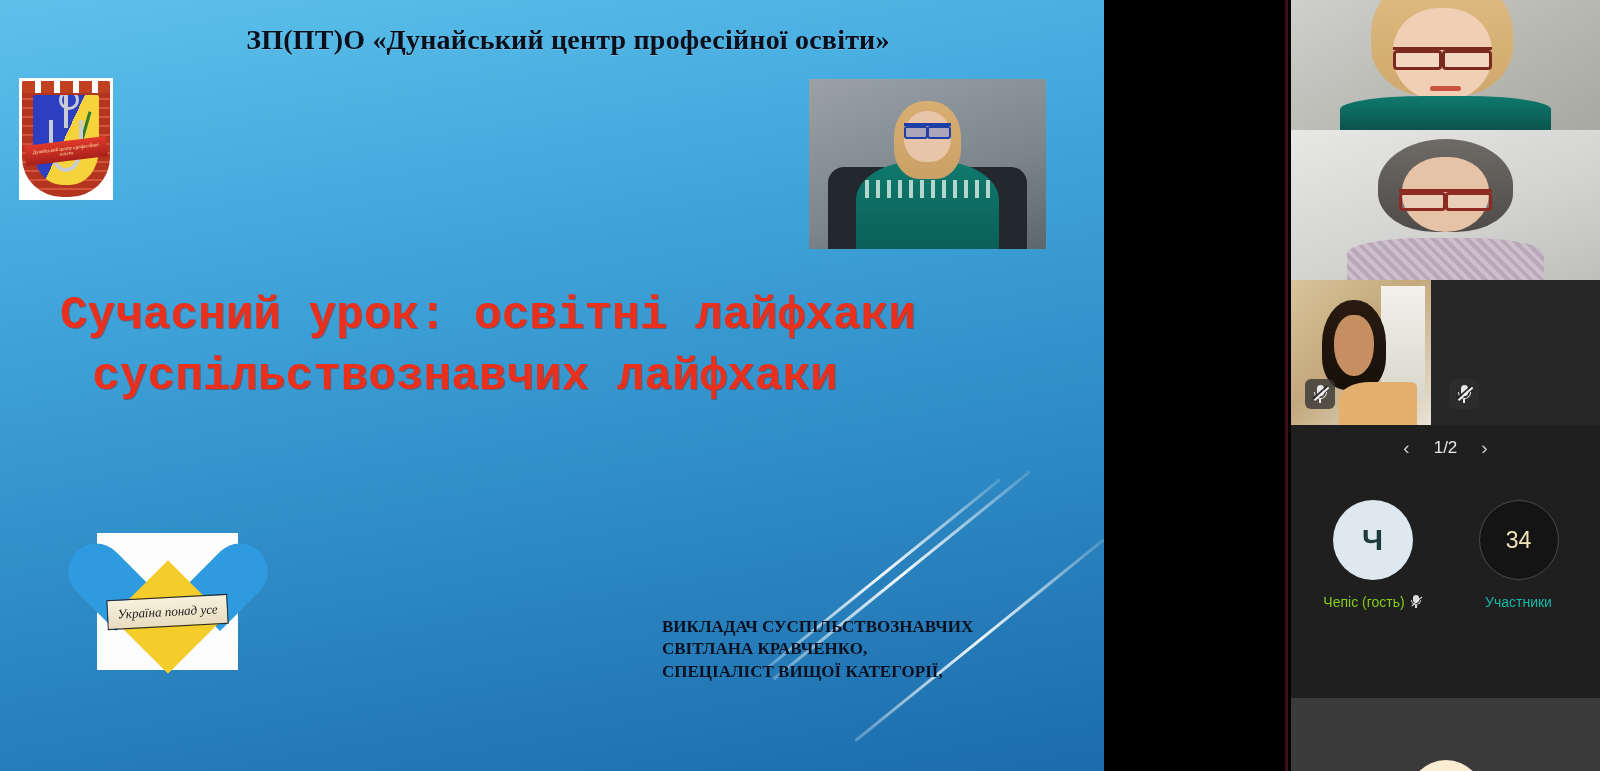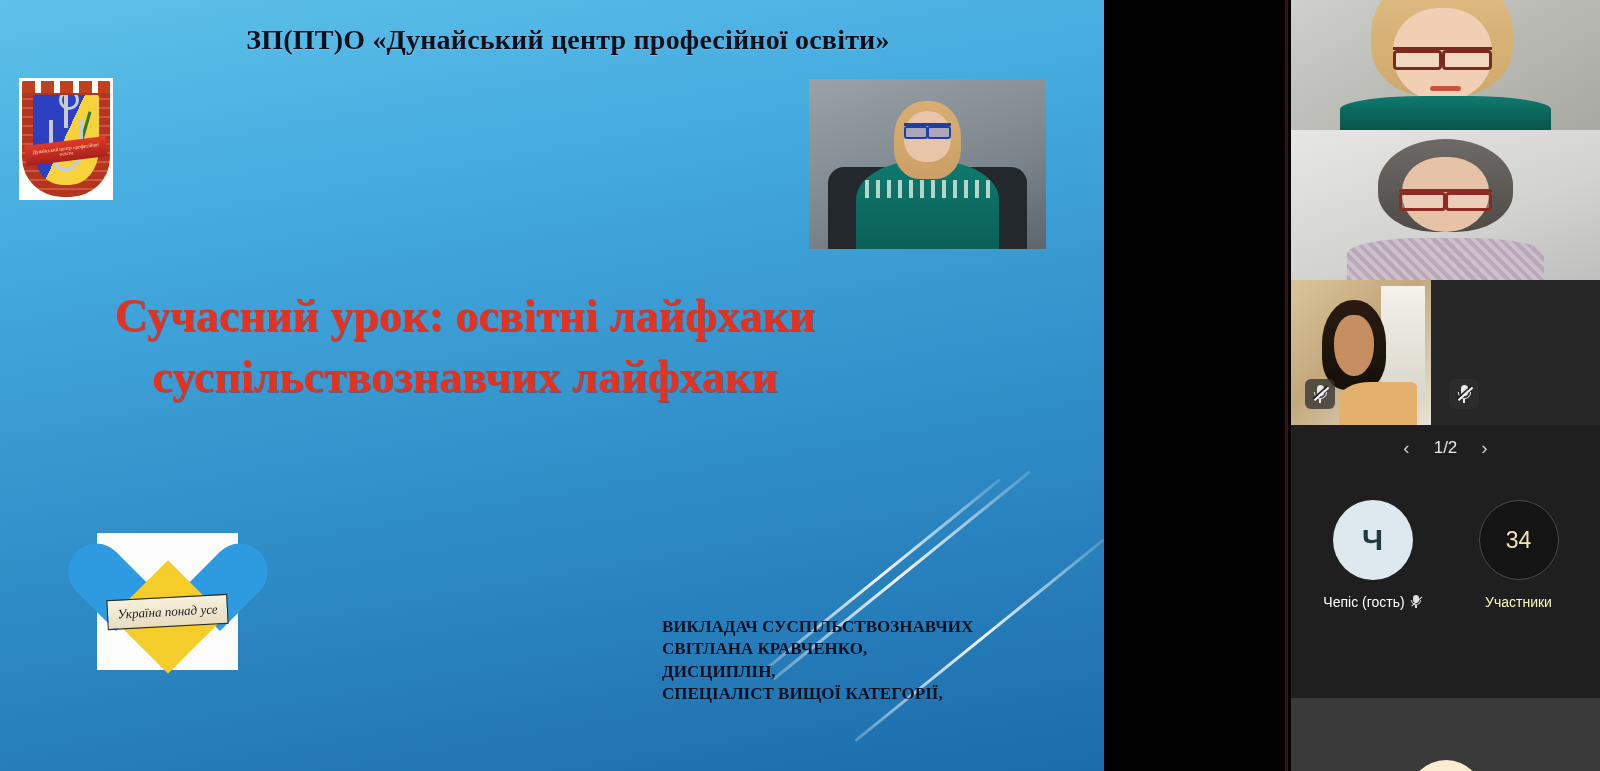--- a/index.html
+++ b/index.html
@@ -116,21 +116,21 @@
   }
   .sv-glass:before{ left:0; } .sv-glass:after{ right:0; }
 
   .slide-heading {
     position:absolute; left:60px; top:286px; width:810px;
     text-align:center; color:#e8301d;
     font-family:"Liberation Serif", serif;
     font-weight:bold; font-size:46px; line-height:1.32;
     text-shadow:1px 1px 0 rgba(120,10,0,.35);
   }
-  .slide-heading div { white-space:nowrap; }
+  .slide-heading div { white-space:nowrap;font-family:Liberation Mono, monospace; }
 
   
   .heart-card {
     position:absolute; left:97px; top:533px; width:141px; height:137px;
     background:#fdfdfd;
   }
   .heart-wrap{ position:absolute; inset:8px; }
   .heart { position:absolute; left:50%; top:6px; width:104px; height:104px; margin-left:-52px; }
   .heart-l,.heart-r{
     position:absolute; top:0; width:56px; height:84px; border-radius:28px 28px 0 0;
@@ -239,22 +239,22 @@
     gap:46px; padding-top:30px; background:#1f1f1f;
   }
   .person { width:100px; text-align:center; }
   .av {
     width:80px; height:80px; border-radius:50%; margin:0 auto 14px;
     display:flex; align-items:center; justify-content:center;
     font-size:30px; font-weight:600;
   }
   .av.lightblue { background:#dde9ef; color:#1d3a3f; }
   .av.dark { background:#141414; border:1px solid #4a4a4a; color:#f0e4b8; font-size:23px; font-weight:400;}
-  .p-label { color:#ffffff; font-size:14px; white-space:nowrap; display:flex; align-items:center; justify-content:center; gap:6px; }
-  .p-label.gold { color:#fef9c3; }
+  .p-label { color:#84cc16; font-size:14px; white-space:nowrap; display:flex; align-items:center; justify-content:center; gap:6px; }
+  .p-label.gold { color:#14b8a6; }
   .mic-sm { width:11px; height:14px; position:relative; display:inline-block; }
   .mic-sm .cap{ position:absolute; left:2.5px; top:0; width:6px; height:8px; background:#dcdcdc; border-radius:3px;}
   .mic-sm .arc{ position:absolute; left:0; top:5px; width:10px; height:5px; border:1.3px solid #dcdcdc; border-top:none; border-radius:0 0 6px 6px;}
   .mic-sm .stem{ position:absolute; left:4.5px; top:10px; width:1.6px; height:3px; background:#dcdcdc;}
   .mic-sm .slash{ position:absolute; left:-1px; top:6px; width:14px; height:1.4px; background:#efefef; transform:rotate(-42deg);}
   .tile-bottom {
     height:141px; background:#3a3a3a; position:relative; overflow:hidden;
   }
   .tile-bottom .av-big {
     position:absolute; left:50%; top:62px; width:76px; height:76px; margin-left:-38px;
@@ -313,21 +313,20 @@
           <div class="heart-r"></div>
           <div class="heart-b"></div>
         </div>
         <div class="heart-banner">Україна понад усе</div>
       </div>
     </div>
 
     <div class="credits">
       <div>ВИКЛАДАЧ СУСПІЛЬСТВОЗНАВЧИХ</div>
       <div>СВІТЛАНА КРАВЧЕНКО,</div>
-      <div>ДИСЦИПЛІН,</div>
       <div>СПЕЦІАЛІСТ ВИЩОЇ КАТЕГОРІЇ,</div>
     </div>
   </div>
 
   <div class="gap">
     <div class="gap-edge"></div>
   </div>
 
   <div class="sidebar">
 

